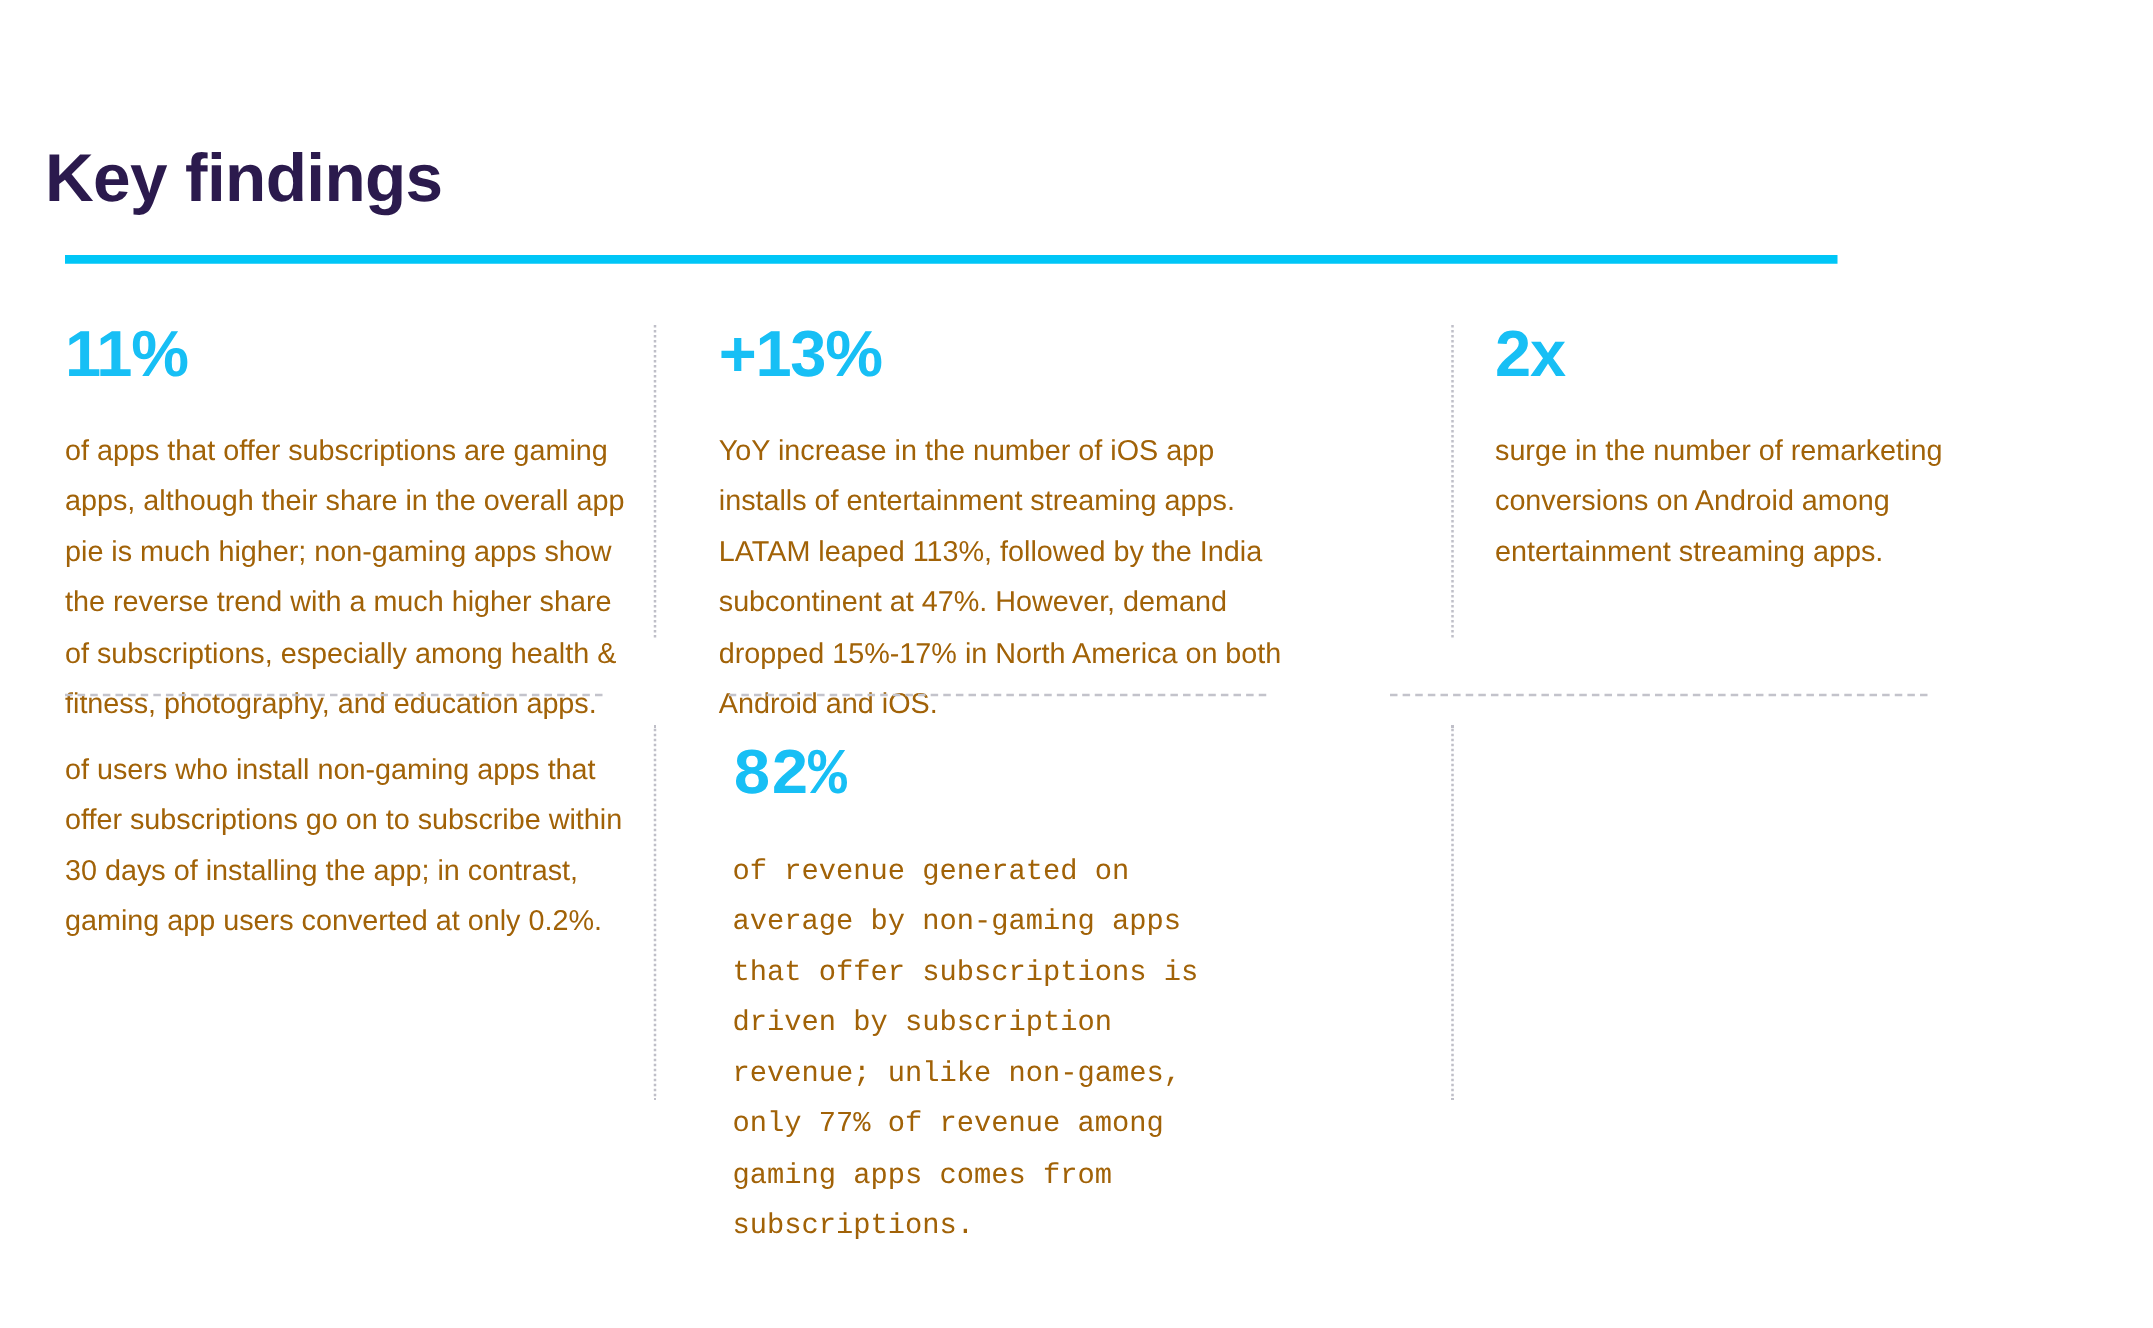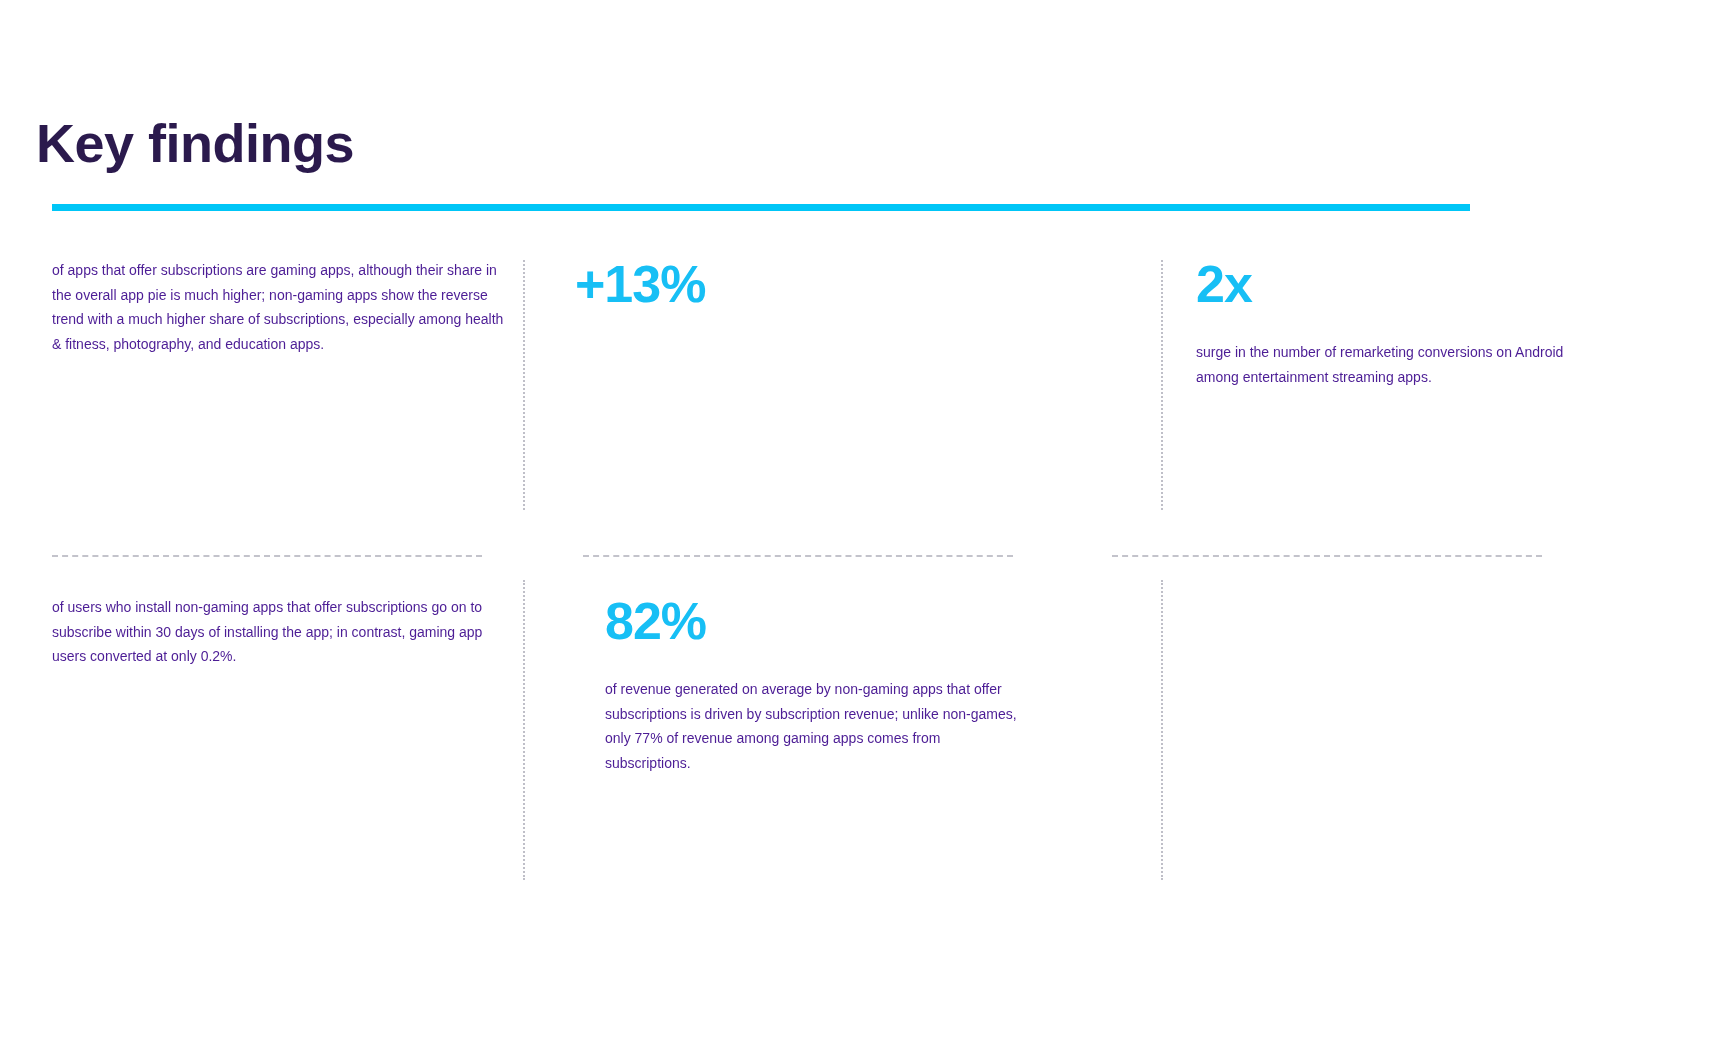--- a/index.html
+++ b/index.html
@@ -60,22 +60,22 @@
     font-size: 52px;
     font-weight: bold;
     color: #17BFF5;
     letter-spacing: -1px;
     line-height: 1.0;
     margin: 0 0 30px 0;
     white-space: nowrap;
   }
 
   .desc {
-    font-size: 14px;
-    color: #4c1d95;
+    font-size: 23px;
+    color: #a16207;
     line-height: 1.76;
     margin: 0;
     font-weight: normal;
   }
 
   
   .v-div {
     position: absolute;
     width: 0;
     border-left: 2px dotted #BFBFC8;
@@ -85,21 +85,21 @@
     position: absolute;
     height: 0;
     border-top: 2px dashed #C3C3CB;
   }
 
   
   .c-r1c1 { left: 52px;   top: 8px;   width: 455px; }
   .c-r1c2 { left: 575px;  top: 8px;   width: 455px; }
   .c-r1c3 { left: 1155px; top: 8px;   width: 400px; margin-left: 41px; }
   .c-r2c1 { left: 52px;   top: 345px; width: 455px; }
-  .c-r2c2 { left: 605px;  top: 345px; width: 420px; }
+  .c-r2c2 { left: 586px;  top: 345px; width: 420px; font-family: Liberation Mono, monospace; }
   .c-r2c3 { left: 1155px; top: 345px; width: 400px; }
 
   .vd-1a { left: 523px;  top: 10px;  height: 250px; }
   .vd-1b { left: 523px;  top: 330px; height: 300px; }
   .vd-2a { left: 1161px; top: 10px;  height: 250px; }
   .vd-2b { left: 1161px; top: 330px; height: 300px; }
 
   .hd-1 { left: 52px;   top: 305px; width: 430px; }
   .hd-2 { left: 583px;  top: 305px; width: 430px; }
   .hd-3 { left: 1112px; top: 305px; width: 430px; }
@@ -109,25 +109,27 @@
 
 <div class="page">
 
   <h1 class="page-title">Key findings</h1>
 
   <div class="title-rule"></div>
 
   <div class="grid">
 
     <div class="cell c-r1c1">
+      <div class="stat">11%</div>
       <p class="desc">of apps that offer subscriptions are gaming apps, although their share in the overall app pie is much higher; non-gaming apps show the reverse trend with a much higher share of subscriptions, especially among health &amp; fitness, photography, and education apps.</p>
     </div>
 
     <div class="cell c-r1c2">
       <div class="stat">+13%</div>
+      <p class="desc">YoY increase in the number of iOS app installs of entertainment streaming apps. LATAM leaped 113%, followed by the India subcontinent at 47%. However, demand dropped 15%-17% in North America on both Android and iOS.</p>
     </div>
 
     <div class="cell c-r1c3">
       <div class="stat">2x</div>
       <p class="desc">surge in the number of remarketing conversions on Android among entertainment streaming apps.</p>
     </div>
 
     <div class="cell c-r2c1">
       <p class="desc">of users who install non-gaming apps that offer subscriptions go on to subscribe within 30 days of installing the app; in contrast, gaming app users converted at only 0.2%.</p>
     </div>

